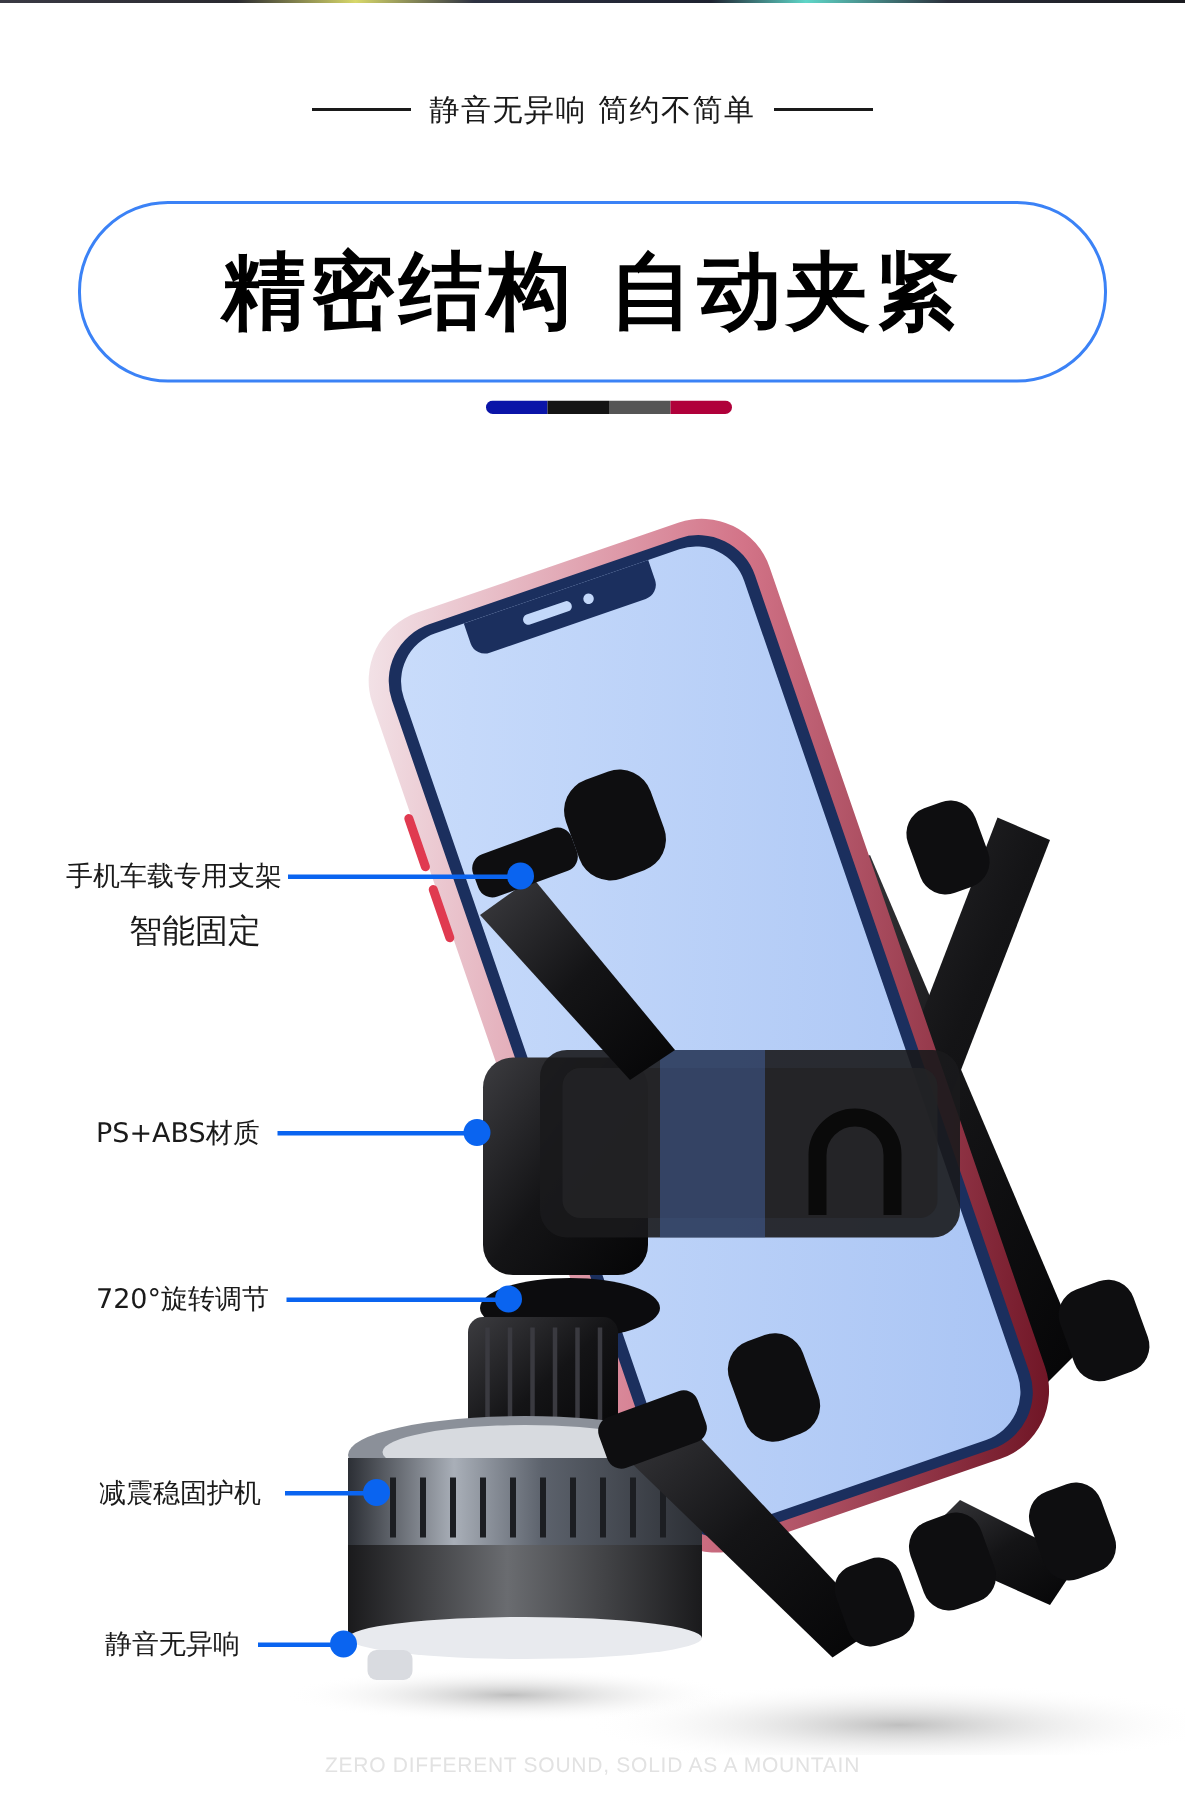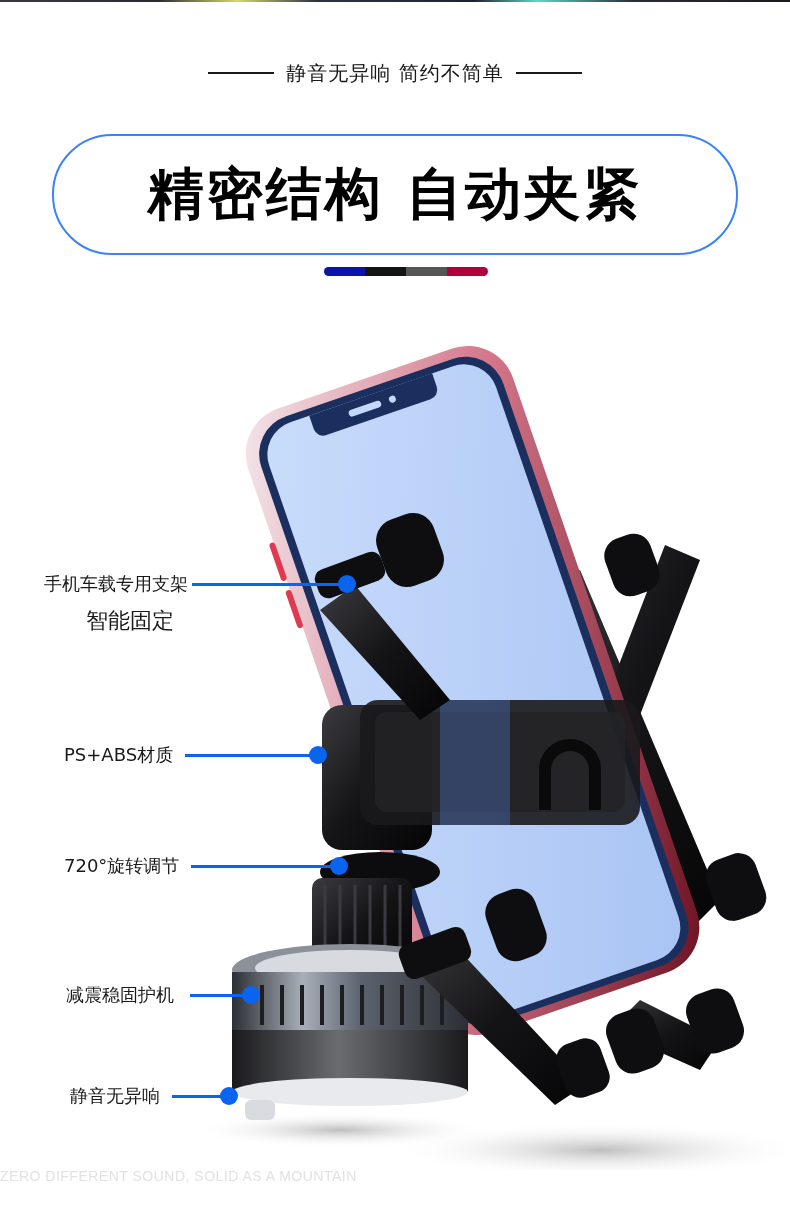--- a/index.html
+++ b/index.html
@@ -23,21 +23,21 @@
   .color-bar span { flex: 1; height: 100%; }
 
   .product { position: absolute; left: 0; top: 290px; width: 790px; height: 880px; }
 
   .callout { position: absolute; display: flex; align-items: center; }
   .callout-label { font-size: 18px; color: #1a1a1a; white-space: nowrap; text-align: right; }
   .callout-line { height: 3px; background: #0a64f0; }
   .callout-dot { width: 18px; height: 18px; border-radius: 50%; background: #0a64f0; margin-left: -4px; }
   .callout-sub { position: absolute; font-size: 22px; color: #1a1a1a; white-space: nowrap; }
 
-  .tagline { position: absolute; top: 1168px; left: 0; width: 790px; text-align: left;
+  .tagline { position: absolute; top: 1168px; left: 0; width: 790px; text-align: center;
     font-size: 14px; color: #e2e2e2; letter-spacing: 0.5px; font-family: "Liberation Sans", sans-serif; }
 </style>
 </head>
 <body>
 
 <div class="top-strip"></div>
 
 <div class="subtitle-row">
   <div class="subtitle-rule"></div>
   <div class="subtitle">静音无异响 简约不简单</div>

